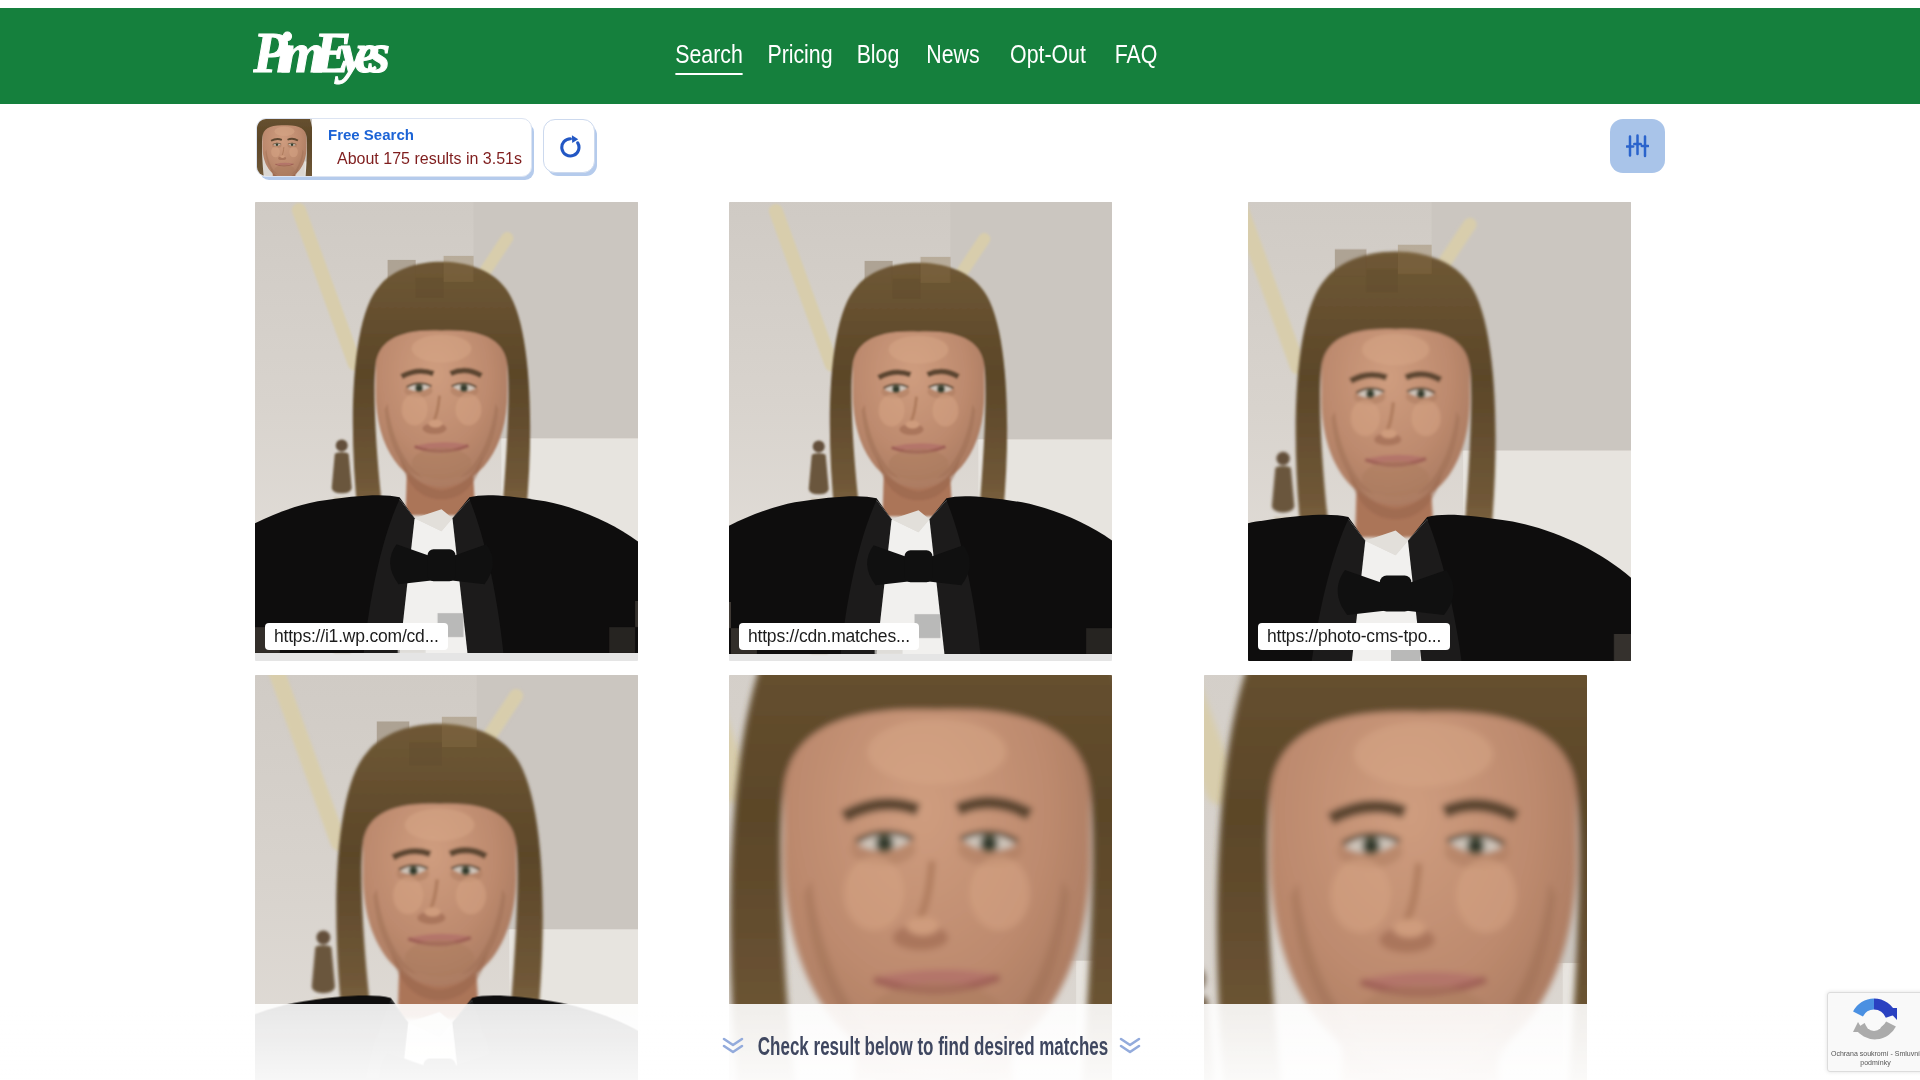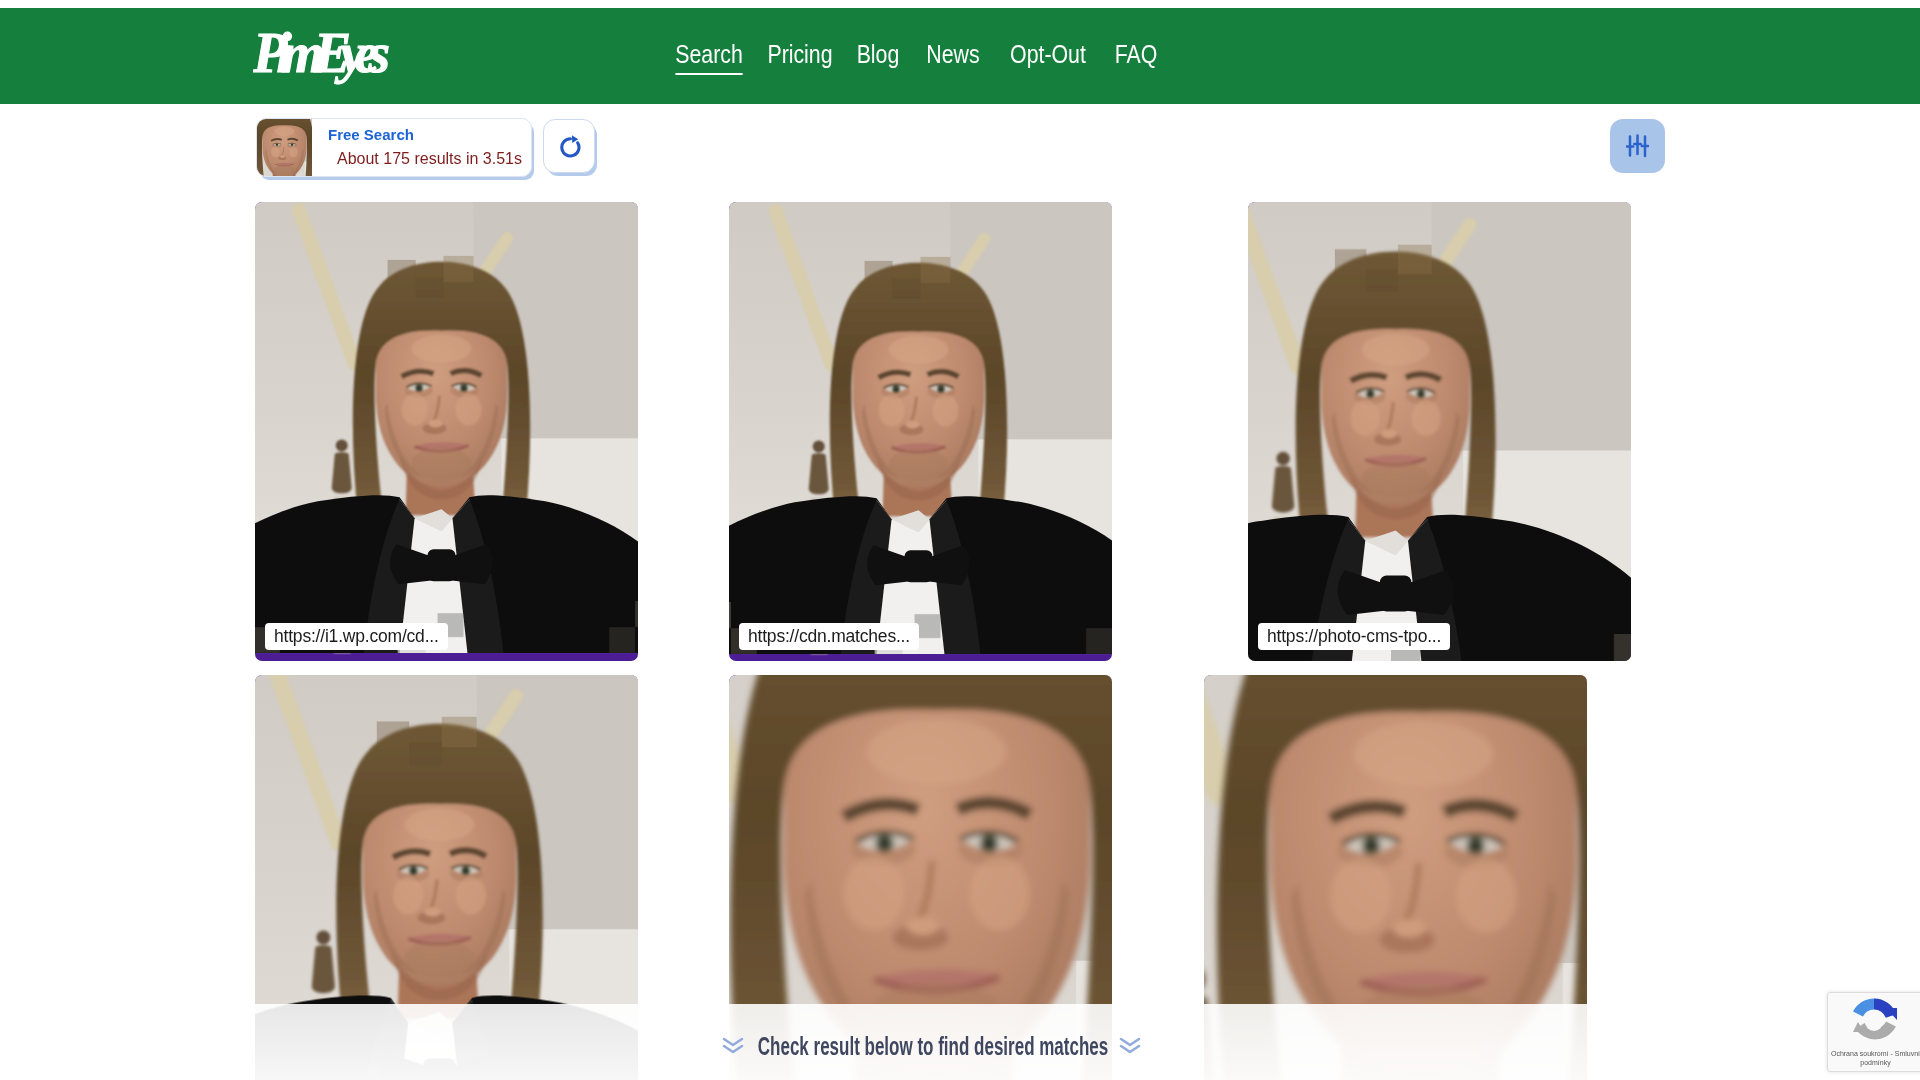--- a/index.html
+++ b/index.html
@@ -26,21 +26,21 @@
   #chip .thumb { position:absolute; left:0; top:0; width:55px; height:57px; border-radius:9px 0 0 9px; overflow:hidden; }
   #chip .t1 { position:absolute; left:71px; top:7px; font-size:15px; font-weight:bold; color:#1b63d6; }
   #chip .t2 { position:absolute; left:71px; top:31px; font-size:16px; color:#7f1d1d;margin-left:9px; }
   #refresh { position:absolute; left:543px; top:119px; width:52px; height:54px; background:#fff;
              border:1px solid #ccd9ee; border-radius:12px; box-shadow:3px 4px 0 -1px #b5cbec; }
   #refresh svg { position:absolute; left:14px; top:14px; }
   #filter { position:absolute; left:1610px; top:119px; width:55px; height:54px; background:#a9c4e9;
             border-radius:13px; }
   #filter svg { position:absolute; left:16px; top:15px; }
   
-  .tile { position:absolute; width:383px; height:459px; border-radius:7px; overflow:hidden; background:#4c1d95; }
+  .tile { position:absolute; width:383px; height:459px; border-radius:1px; overflow:hidden; background:#e5e5e5; }
   .tile svg.ph { position:absolute; left:0; top:0; width:100%; height:100%; }
   #t1 { left:255px; top:202px; }
   #t2 { left:729px; top:202px; }
   #t3 { left:1204px; top:202px;margin-left:44px; }
   #t4 { left:255px; top:675px; height:460px; }
   #t5 { left:729px; top:675px; height:460px; }
   #t6 { left:1204px; top:675px; height:460px; }
   .url { position:absolute; left:10px; bottom:11px; height:27px; line-height:27px; background:#fff;
          border-radius:4px; padding:0 9px; font-size:17.5px; color:#1c1c1c; letter-spacing:-.2px; }
   

